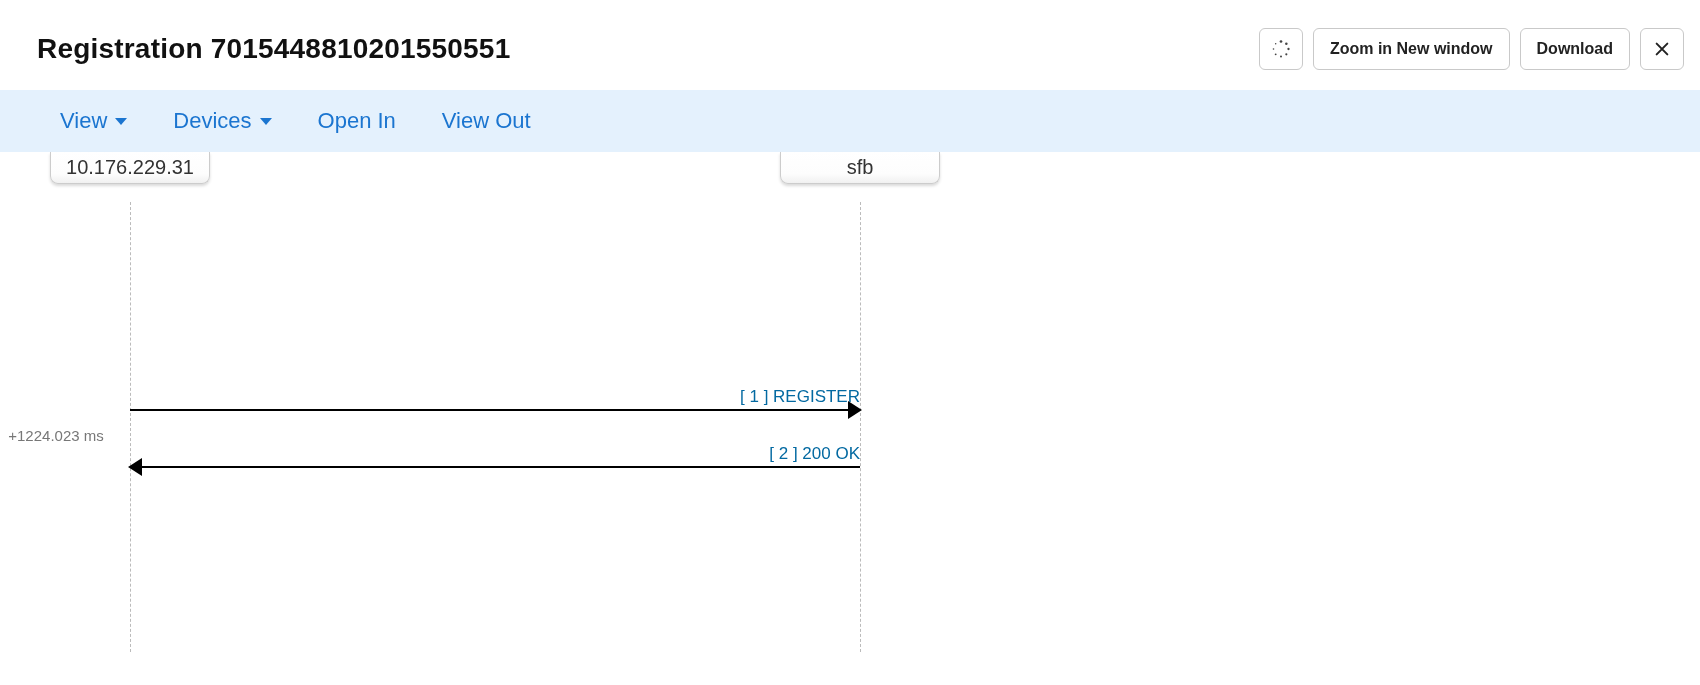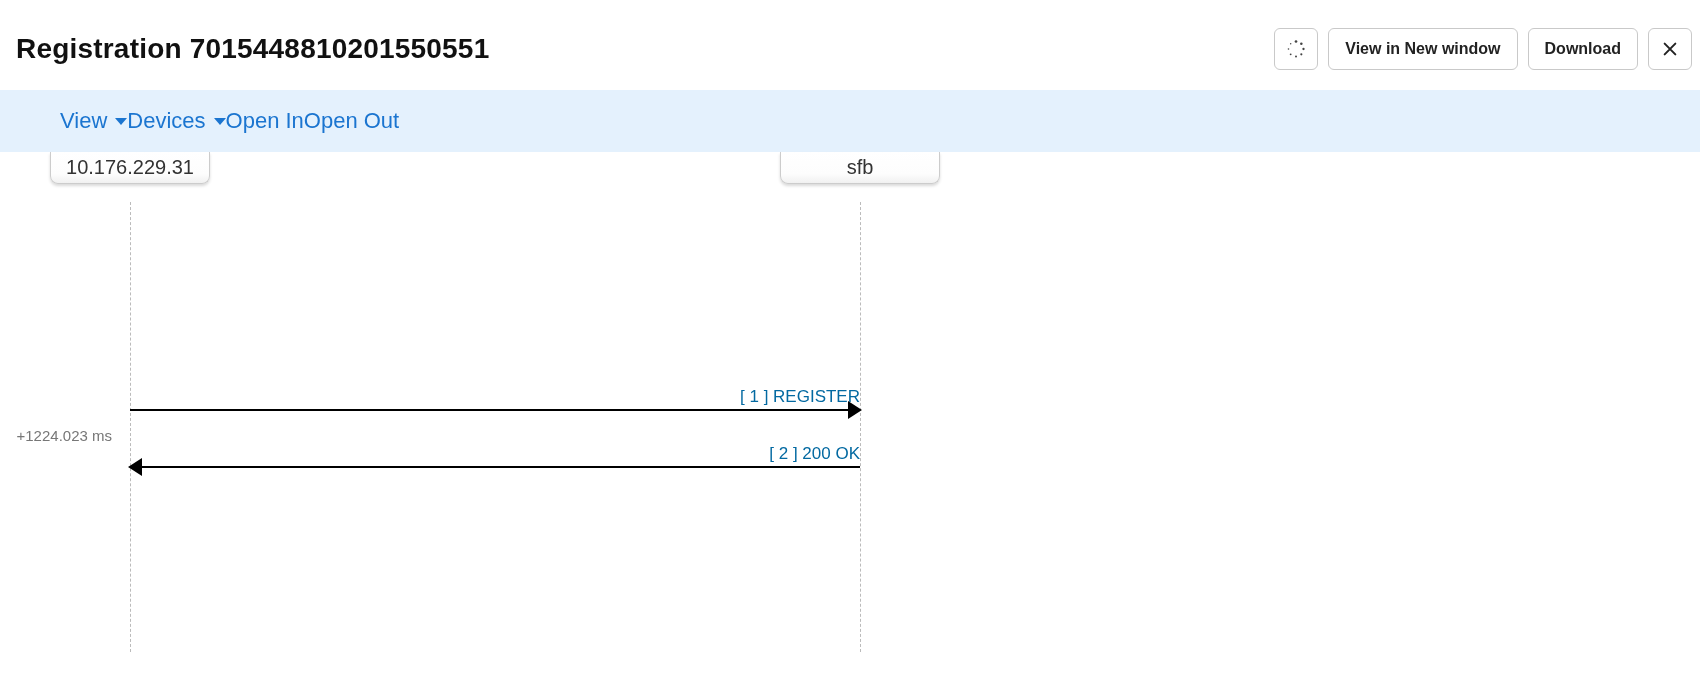--- a/index.html
+++ b/index.html
@@ -10,21 +10,22 @@
     background: #fff;
     color: #222;
     width: 1700px;
   }
 
   
   .header {
     display: flex;
     align-items: center;
     justify-content: space-between;
-    padding: 28px 8px 20px 16px;
+    padding: 28px 16px 20px 16px;
+    margin-left: 21px;
   }
   .page-title {
     font-size: 28px;
     font-weight: 800;
     letter-spacing: 0.2px;
     color: #111;
   }
   .header-actions {
     display: flex;
     gap: 10px;
@@ -47,20 +48,21 @@
     padding: 0;
     height: 42px;
   }
   .btn svg { display: block; }
 
   
   .toolbar {
     background: #e4f1fd;
     display: flex;
     align-items: flex-end;
+    gap: 46px;
     padding: 18px 60px;
   }
   .menu-item {
     color: #1b75d0;
     font-size: 22px;
     cursor: pointer;
     display: inline-flex;
     align-items: center;
     gap: 6px;
     font-weight: 400;
@@ -139,21 +141,21 @@
     color: #0369a1;
     text-align: right;
     padding-left: 18px;
     margin-bottom: 2px;
   }
   .timestamp {
     position: absolute;
     font-size: 15px;
     color: #777;
     right: 16px;
-    text-align: right;
+    text-align: center;
     width: 112px;
   }
 </style>
 </head>
 <body>
 
 <div class="header">
   <div class="page-title">Registration 7015448810201550551</div>
   <div class="header-actions">
     <button class="btn icon-only" aria-label="loading">
@@ -165,21 +167,21 @@
             <circle cx="21" cy="12" r="1.4"></circle>
             <circle cx="18.4" cy="18.4" r="1.3"></circle>
             <circle cx="12" cy="21" r="1.2"></circle>
             <circle cx="5.6" cy="18.4" r="1.1"></circle>
             <circle cx="3" cy="12" r="1.0"></circle>
             <circle cx="5.6" cy="5.6" r="0.9"></circle>
           </g>
         </svg>
       </span>
     </button>
-    <button class="btn">View in New window</button>
+    <button class="btn">Zoom in New window</button>
     <button class="btn">Download</button>
     <button class="btn icon-only" aria-label="close">
       <span>
         <svg width="16" height="16" viewBox="0 0 24 24">
           <path d="M4 4 L20 20 M20 4 L4 20" stroke="#222" stroke-width="3" stroke-linecap="round" fill="none"></path>
         </svg>
       </span>
     </button>
   </div>
 </div>
@@ -190,21 +192,21 @@
     <span class="caret-down"></span>
   </div>
   <div class="menu-item">
     <span>Devices</span>
     <span class="caret-down"></span>
   </div>
   <div class="menu-item">
     <span>Open In</span>
   </div>
   <div class="menu-item">
-    <span>Open Out</span>
+    <span>View Out</span>
   </div>
 </div>
 
 <div class="diagram">
   <div class="actor-box actor-left">10.176.229.31</div>
   <div class="actor-box actor-right">sfb</div>
 
   <div class="lifeline lifeline-left"></div>
   <div class="lifeline lifeline-right"></div>
 

